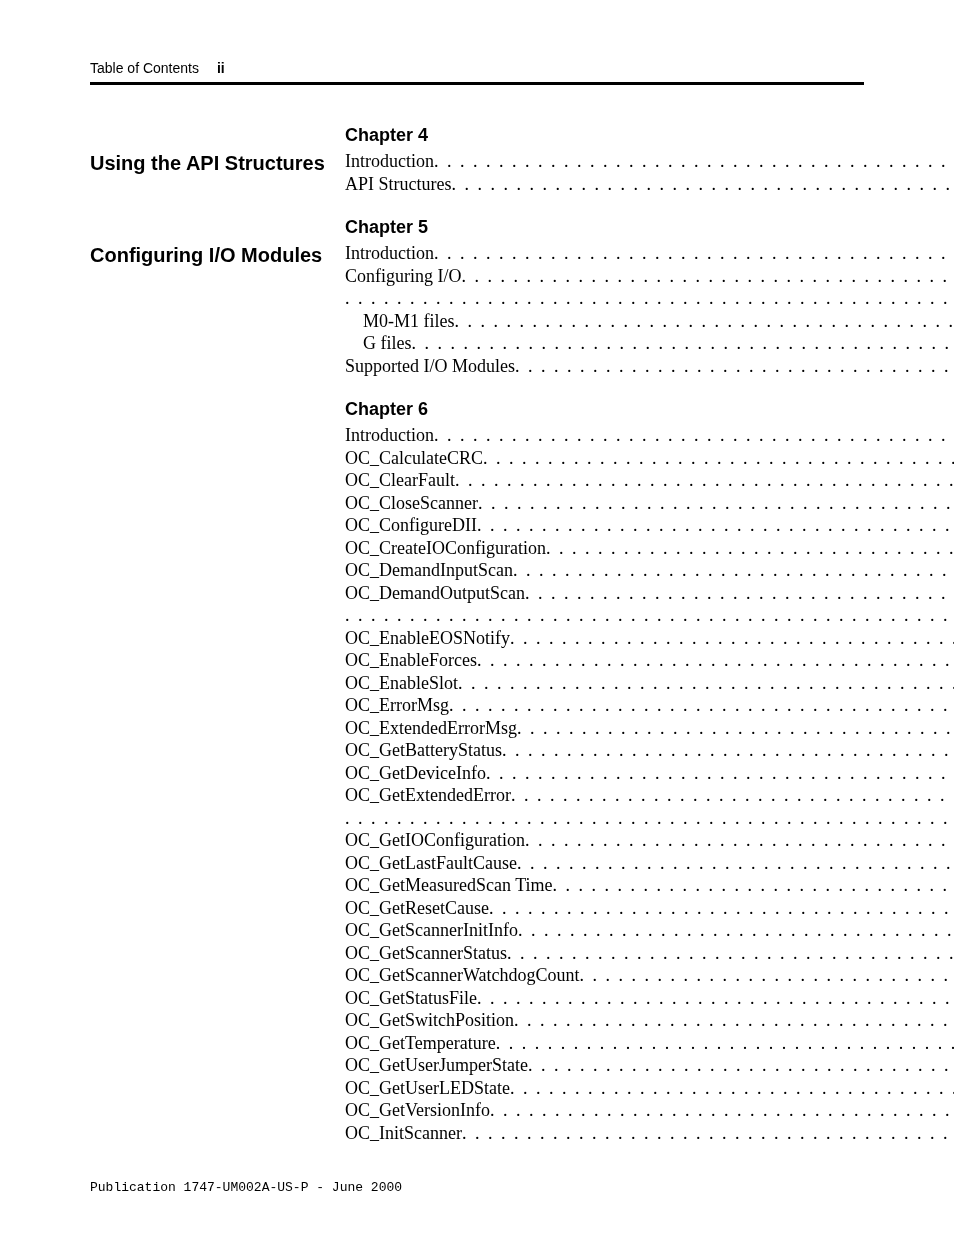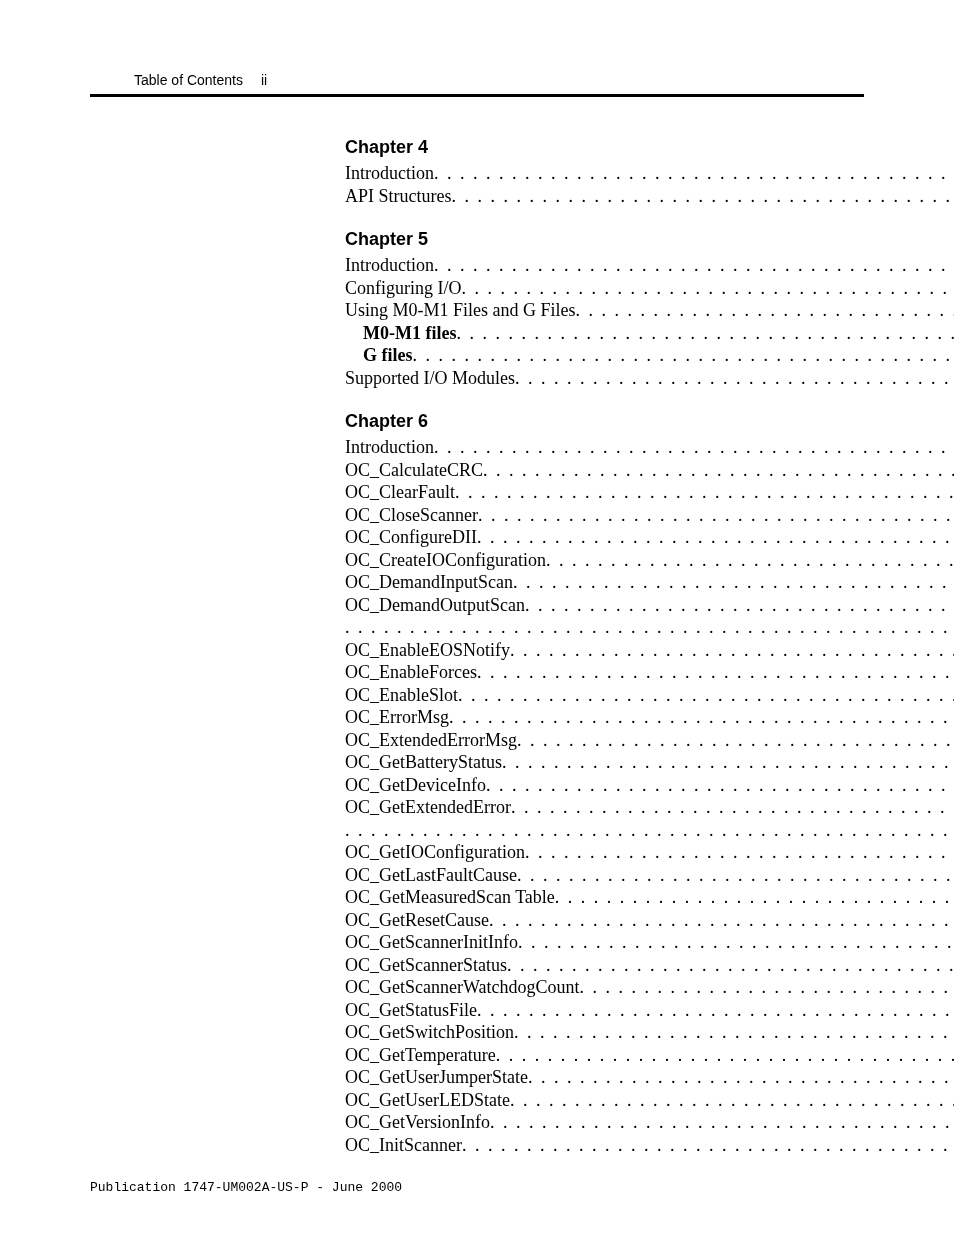--- a/index.html
+++ b/index.html
@@ -22,25 +22,23 @@
   .header {
     display: flex;
     align-items: baseline;
     font-family: Arial, Helvetica, sans-serif;
     font-size: 14px;
     margin-bottom: 6px;
   }
   .header .label {
     font-weight: normal;
     margin-right: 18px;
-    margin-left: 44px;
   }
   .header .pgnum {
-    font-weight: normal;
-    margin-top: 12px;
+    font-weight: bold;
   }
   .rule {
     border: none;
     border-top: 3px solid #000;
     margin: 0 0 40px 0;
   }
   .section {
     display: flex;
     align-items: flex-start;
     margin-bottom: 22px;
@@ -65,21 +63,21 @@
     font-size: 18px;
     margin-bottom: 4px;
   }
   .toc-line {
     display: flex;
     align-items: baseline;
     font-size: 18px;
     line-height: 1.25;
     white-space: nowrap;
   }
-  .toc-line.indent1 .toc-label { padding-left: 18px; font-weight: bold; }
+  .toc-line.indent1 .toc-label { padding-left: 18px; }
   .toc-label {
     flex: 0 0 auto;
   }
   .toc-dots {
     flex: 1 1 auto;
     overflow: hidden;
     letter-spacing: 2px;
     font-size: 18px;
   }
   .toc-dots::after {
@@ -101,49 +99,50 @@
   <div class="header">
     <span class="label">Table of Contents</span>
     <span class="pgnum">ii</span>
   </div>
   <hr class="rule">
 
   <div id="toc-body">
       <div class="section">
         <div class="left-col">
           <div style="height: 26px;"></div>
+          <div class="section-title">Using the API Structures</div>
         </div>
         <div class="right-col">
           <div class="chapter-label">Chapter 4</div>
           <div class="toc-line">
             <span class="toc-label">Introduction </span>
             <span class="toc-dots"></span>
           </div>
           <div class="toc-line">
             <span class="toc-label">API Structures </span>
             <span class="toc-dots"></span>
           </div>
         </div>
       </div>
       <div class="section">
         <div class="left-col">
           <div style="height: 26px;"></div>
+          <div class="section-title">Configuring I/O Modules</div>
         </div>
         <div class="right-col">
           <div class="chapter-label">Chapter 5</div>
           <div class="toc-line">
             <span class="toc-label">Introduction </span>
             <span class="toc-dots"></span>
           </div>
           <div class="toc-line">
             <span class="toc-label">Configuring I/O </span>
             <span class="toc-dots"></span>
           </div>
           <div class="toc-line">
-            <span class="toc-label">Using M0-M1 Files and G Files </span>
             <span class="toc-dots"></span>
           </div>
           <div class="toc-line indent1">
             <span class="toc-label">M0-M1 files </span>
             <span class="toc-dots"></span>
           </div>
           <div class="toc-line indent1">
             <span class="toc-label">G files </span>
             <span class="toc-dots"></span>
           </div>
@@ -231,21 +230,21 @@
           </div>
           <div class="toc-line">
             <span class="toc-label">OC_GetIOConfiguration </span>
             <span class="toc-dots"></span>
           </div>
           <div class="toc-line">
             <span class="toc-label">OC_GetLastFaultCause </span>
             <span class="toc-dots"></span>
           </div>
           <div class="toc-line">
-            <span class="toc-label">OC_GetMeasuredScan Table </span>
+            <span class="toc-label">OC_GetMeasuredScan Time </span>
             <span class="toc-dots"></span>
           </div>
           <div class="toc-line">
             <span class="toc-label">OC_GetResetCause </span>
             <span class="toc-dots"></span>
           </div>
           <div class="toc-line">
             <span class="toc-label">OC_GetScannerInitInfo </span>
             <span class="toc-dots"></span>
           </div>

